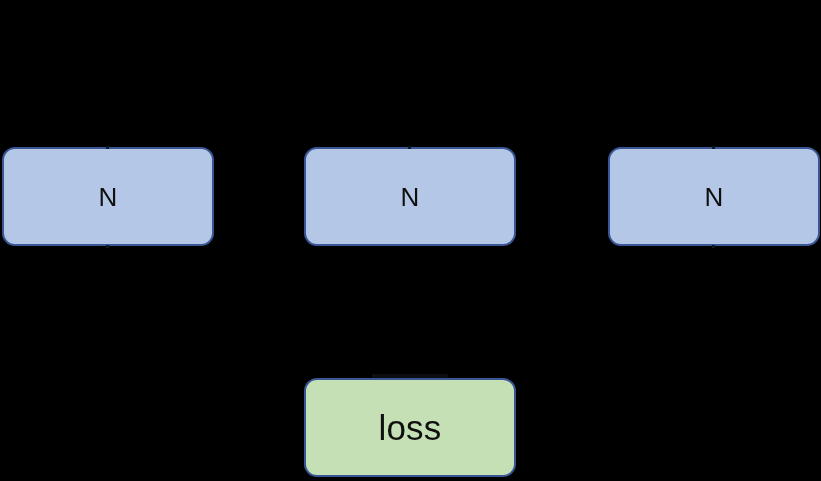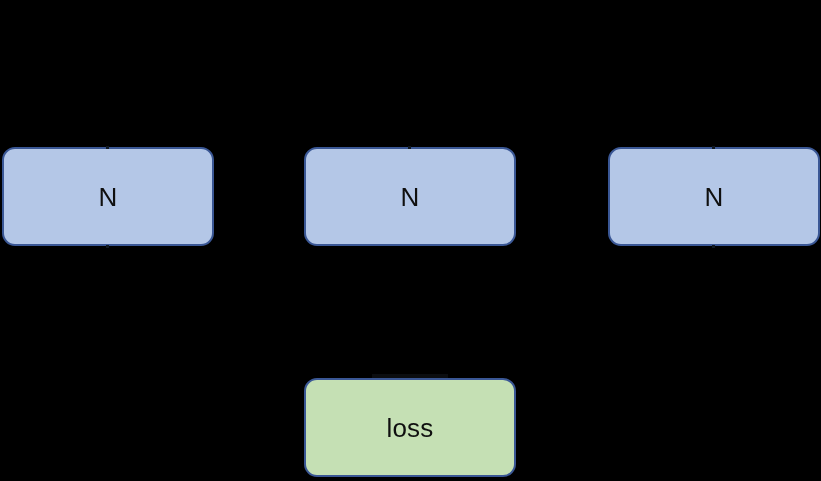--- a/index.html
+++ b/index.html
@@ -76,17 +76,17 @@
   </div>
   <div class="connector-stub" style="left:408px; top:146px;"></div>
 
   <div class="node blue" style="left:608px; top:147px; width:212px; height:99px; font-size:26px;">
     <span class="node-label">N</span>
   </div>
   <div class="connector-stub" style="left:712px; top:146px;"></div>
   <div class="connector-stub" style="left:712px; top:245px;"></div>
 
   <div class="connector-stub wide" style="left:372px; top:374px;"></div>
-  <div class="node green" style="left:304px; top:378px; width:212px; height:99px; font-size:26px;">
+  <div class="node green" style="left:304px; top:378px; width:212px; height:99px; font-size:35px;">
     <span class="node-label">loss</span>
   </div>
 
 </div>
 
 </body></html>

